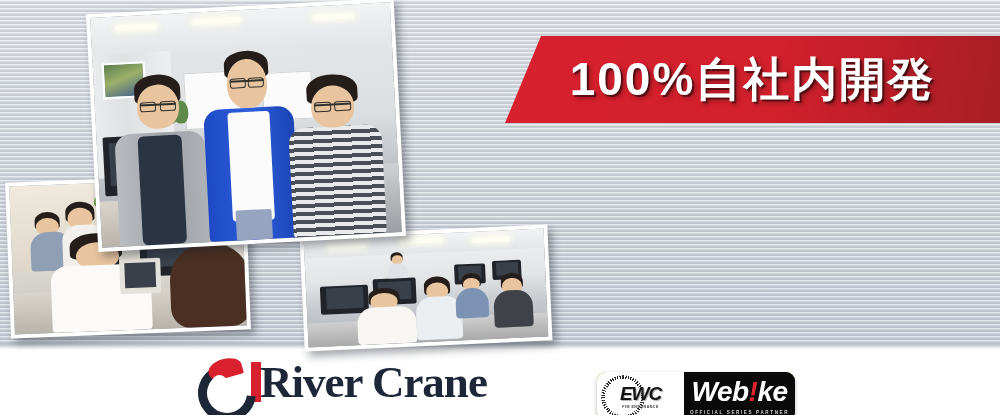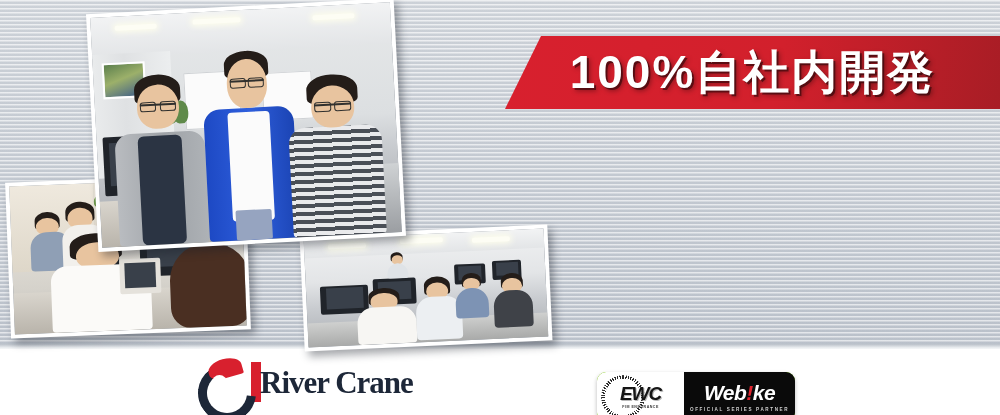--- a/index.html
+++ b/index.html
@@ -73,21 +73,21 @@
   .banner{
     position:absolute;display:flex;align-items:center;justify-content:center;
     box-shadow:3px 4px 7px rgba(20,25,35,.35);
   }
   .banner span{
     color:#fff;font-weight:bold;white-space:nowrap;
     text-shadow:2px 2px 0 rgba(0,0,0,.45), 3px 3px 5px rgba(0,0,0,.35);
     letter-spacing:1px;
   }
   #banner-1{
-    left:505px;top:36px;width:495px;height:73px;
+    left:505px;top:36px;width:495px;height:87px;
     background:linear-gradient(100deg,#d8202e 0%,#d2202c 55%,#a81d25 100%);
     clip-path:polygon(36px 0, 100% 0, 100% 100%, 0 100%);
   }
   #banner-1 span{font-size:46px;letter-spacing:2px;}
   #banner-2{
     left:537px;top:161px;width:463px;height:72px;
     background:linear-gradient(100deg,#55555f 0%,#3a3a44 38%,#16161b 78%,#0c0c10 100%);
     clip-path:polygon(28px 0, 100% 0, 100% 100%, 0 100%);
   }
   #banner-2 span{font-size:36px;}
@@ -106,21 +106,21 @@
     border:9px solid #1d2738;border-right-color:transparent;transform:rotate(-38deg);
   }
   .rc-mark .swoosh{
     position:absolute;left:12px;top:0px;width:34px;height:19px;background:#d8202e;
     border-radius:50% 50% 6% 40%;transform:rotate(-16deg);
   }
   .rc-mark .dot{position:absolute;left:16px;top:16px;width:15px;height:15px;border-radius:50%;background:#fff;}
   #logo-rivercrane .rc-bar{width:10px;height:40px;background:#d8202e;margin-left:1px;}
   #logo-rivercrane .rc-text{
     font-family:"Liberation Serif","DejaVu Serif",serif;font-weight:bold;
-    font-size:31px;color:#1d2738;letter-spacing:-1px;margin-left:-7px;line-height:1;
+    font-size:45px;color:#1d2738;letter-spacing:-1px;margin-left:-7px;line-height:1;
   }
 
   #logo-partner{
     position:absolute;left:597px;top:372px;width:198px;height:49px;border-radius:9px;
     overflow:hidden;display:flex;background:#84cc16;
     box-shadow:0 2px 4px rgba(0,0,0,.28);
   }
   .lp-left{
     width:44%;height:100%;background:#fff;position:relative;
     display:flex;flex-direction:column;align-items:center;justify-content:center;
@@ -135,21 +135,21 @@
   .ewc-text{
     position:relative;z-index:2;font-style:italic;font-weight:bold;font-size:19px;
     color:#151515;letter-spacing:-1px;line-height:1;
     text-shadow:1px 1px 0 #b8b8b8;
   }
   .ewc-sub{position:relative;z-index:2;font-size:3.6px;letter-spacing:.5px;color:#3a3a3a;font-weight:bold;margin-top:2px;}
   .lp-right{
     flex:1;height:100%;display:flex;flex-direction:column;align-items:center;justify-content:center;
     background:#0a0a0a;
   }
-  .wk-text{font-style:italic;font-weight:bold;font-size:21px;color:#fff;line-height:1;letter-spacing:-.5px;}
+  .wk-text{font-style:italic;font-weight:bold;font-size:28px;color:#fff;line-height:1;letter-spacing:-.5px;}
   .wk-text b{color:#e0232e;}
   .wk-sub{font-size:4.6px;letter-spacing:1.6px;color:#cfcfcf;font-weight:bold;margin-top:4px;}
 </style>
 </head>
 <body>
 
 <div class="stage">
 
   <div class="bg"></div>
   <div class="bg-seam"></div>

